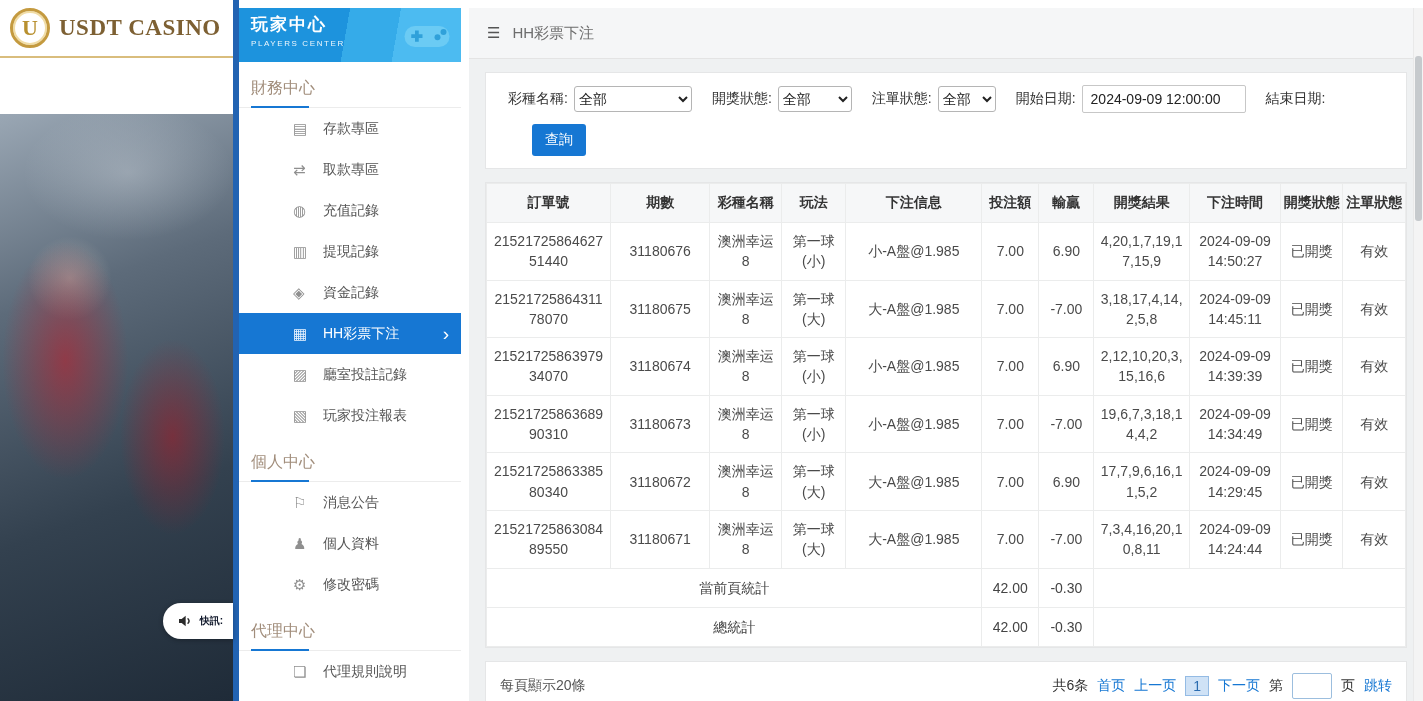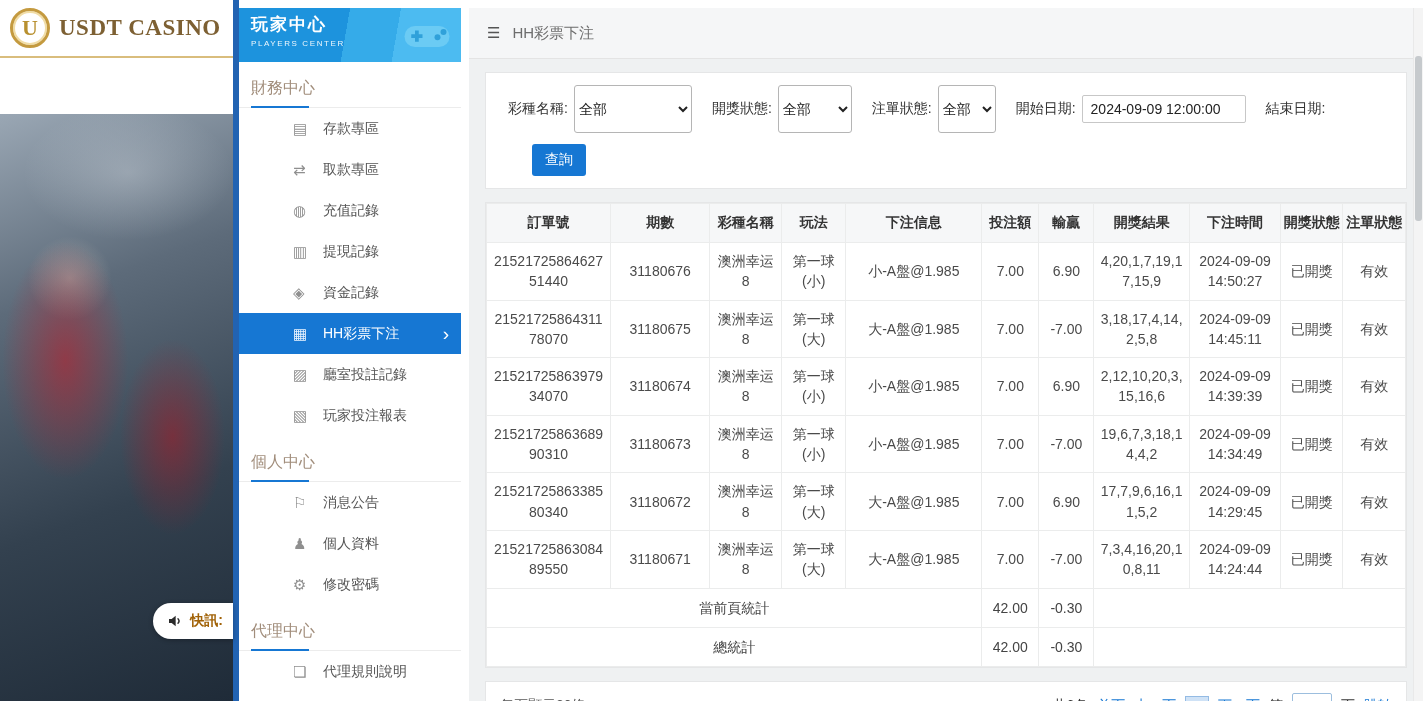--- a/index.html
+++ b/index.html
@@ -15,21 +15,21 @@
   .left-gap{height:56px;background:#fff;}
   .left-photo{flex:1;position:relative;
      background:
        radial-gradient(90px 170px at 28% 42%, rgba(185,35,48,.60), transparent 70%),
        radial-gradient(75px 140px at 74% 55%, rgba(165,28,40,.55), transparent 70%),
        radial-gradient(140px 90px at 55% 10%, rgba(235,240,245,.28), transparent 75%),
        radial-gradient(60px 60px at 30% 28%, rgba(240,220,200,.35), transparent 70%),
        linear-gradient(160deg,#9aa7b4 0%,#5d6b7a 30%,#33414f 65%,#1f2b38 100%);}
   .ticker{position:absolute;right:0;bottom:62px;height:36px;background:#fff;border-radius:18px 0 0 18px;
           display:flex;align-items:center;gap:7px;padding:0 10px 0 14px;box-shadow:0 1px 5px rgba(0,0,0,.3);cursor:pointer;}
-  .ticker-label{font-weight:bold;font-size:14px;color:#a16207;}
+  .ticker-label{font-weight:bold;font-size:10px;color:#0f172a;}
   
   .sidebar{width:222px;border-left:6px solid #2263b2;background:#fff;padding:8px 8px 0 0;box-sizing:content-box;}
   .side-head{height:54px;box-sizing:border-box;padding:5px 12px 0;color:#fff;position:relative;overflow:hidden;
              background:linear-gradient(100deg,#1d93dd 48%,#35abe9 48% 70%,#4cbbf1 70%);}
   .sh-title{font-size:17px;font-weight:bold;letter-spacing:2px;}
   .sh-sub{font-size:8px;letter-spacing:1.6px;opacity:.92;margin-top:3px;}
   .gamepad{position:absolute;right:10px;top:11px;width:48px;height:32px;opacity:.9;}
   .sec-title{padding:12px 12px 8px;font-size:16px;color:#a18d7b;border-bottom:1px solid #ececec;position:relative;margin-top:4px;}
   .sec-title::after{content:"";position:absolute;left:12px;bottom:-1px;width:58px;height:2px;background:#1677d3;}
   .item{display:flex;align-items:center;height:41px;padding:0 12px 0 54px;font-size:14px;color:#555;cursor:pointer;}
@@ -42,21 +42,21 @@
   .main{flex:1;min-width:0;display:flex;flex-direction:column;padding-top:8px;background:#fff;position:relative;}
   .topbar{height:50px;flex:none;background:#f5f6f7;border-bottom:1px solid #e4e4e4;display:flex;align-items:center;gap:12px;padding:0 18px;color:#6d6d6d;}
   .burger{font-size:15px;color:#555;cursor:pointer;}
   .tb-title{font-size:15px;}
   .content{flex:1;background:#eff1f2;padding:13px 16px 0;overflow:hidden;}
   .panel{background:#fff;border:1px solid #e5e6e7;}
   .filterbar{padding:12px 14px;margin-bottom:13px;}
   .frow{display:flex;align-items:center;gap:6px;font-size:14px;color:#333;}
   .frow .flabel{margin-left:14px;}
   .frow .flabel:first-child{margin-left:8px;}
-  .sel{height:48px;border:1px solid #b5b5b5;border-radius:3px;background:#fff;font-size:14px;color:#222;}
+  .sel{height:26px;border:1px solid #b5b5b5;border-radius:3px;background:#fff;font-size:14px;color:#222;}
   .w118{width:118px}.w74{width:74px}.w58{width:58px}
   .inp{height:26px;border:1px solid #c7c7c7;border-radius:2px;padding:0 8px;font-size:14px;color:#222;width:146px;}
   .frow2{margin-top:11px;padding-left:32px;}
   .btn{background:#1677d3;color:#fff;border:0;border-radius:3px;padding:7px 13px;font-size:14px;cursor:pointer;}
   .tablewrap{margin-bottom:13px;}
   table{width:100%;border-collapse:collapse;table-layout:fixed;}
   th,td{border:1px solid #ebecec;text-align:center;}
   th{background:#f6f7f8;font-size:14px;color:#333;font-weight:bold;padding:10px 2px;}
   td{font-size:14px;color:#4a4a4a;padding:8px 4px;line-height:1.45;vertical-align:middle;}
   tr.data td{height:40px;}

